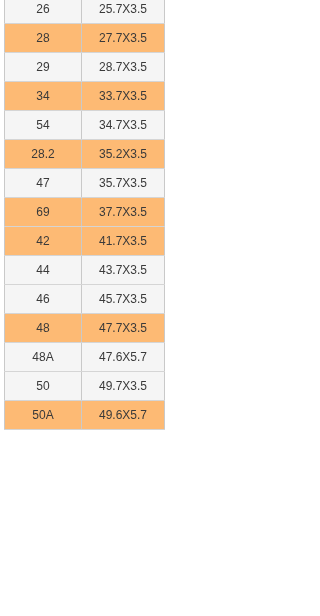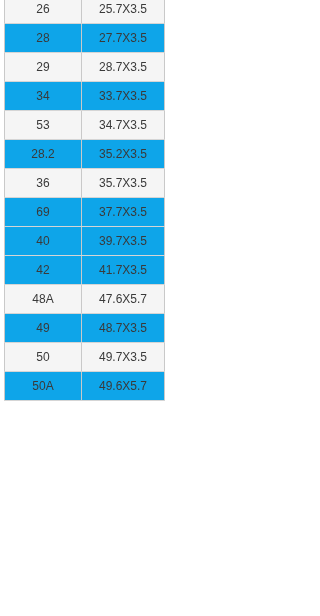--- a/index.html
+++ b/index.html
@@ -47,21 +47,21 @@
     white-space: nowrap;
     overflow: hidden;
   }
   .size-table td.cell-size {
     border-left: 1px solid #c9c9c9;
   }
   .size-table tr.row-odd td {
     background: #f5f5f5;
   }
   .size-table tr.row-even td {
-    background: #0ea5e9;
+    background: #fdba74;
   }
   .size-table tr.row-first td {
     border-top: 1px solid #d5d5d5;
   }
 </style>
 </head>
 <body>
 
 <div class="table-viewport">
   <table class="size-table">
@@ -80,50 +80,54 @@
         </tr>
         <tr class="row-odd">
           <td class="cell-size">29</td>
           <td class="cell-dimension">28.7X3.5</td>
         </tr>
         <tr class="row-even">
           <td class="cell-size">34</td>
           <td class="cell-dimension">33.7X3.5</td>
         </tr>
         <tr class="row-odd">
-          <td class="cell-size">53</td>
+          <td class="cell-size">54</td>
           <td class="cell-dimension">34.7X3.5</td>
         </tr>
         <tr class="row-even">
           <td class="cell-size">28.2</td>
           <td class="cell-dimension">35.2X3.5</td>
         </tr>
         <tr class="row-odd">
-          <td class="cell-size">36</td>
+          <td class="cell-size">47</td>
           <td class="cell-dimension">35.7X3.5</td>
         </tr>
         <tr class="row-even">
           <td class="cell-size">69</td>
           <td class="cell-dimension">37.7X3.5</td>
         </tr>
         <tr class="row-even">
-          <td class="cell-size">40</td>
-          <td class="cell-dimension">39.7X3.5</td>
-        </tr>
-        <tr class="row-even">
           <td class="cell-size">42</td>
           <td class="cell-dimension">41.7X3.5</td>
         </tr>
         <tr class="row-odd">
+          <td class="cell-size">44</td>
+          <td class="cell-dimension">43.7X3.5</td>
+        </tr>
+        <tr class="row-odd">
+          <td class="cell-size">46</td>
+          <td class="cell-dimension">45.7X3.5</td>
+        </tr>
+        <tr class="row-even">
+          <td class="cell-size">48</td>
+          <td class="cell-dimension">47.7X3.5</td>
+        </tr>
+        <tr class="row-odd">
           <td class="cell-size">48A</td>
           <td class="cell-dimension">47.6X5.7</td>
-        </tr>
-        <tr class="row-even">
-          <td class="cell-size">49</td>
-          <td class="cell-dimension">48.7X3.5</td>
         </tr>
         <tr class="row-odd">
           <td class="cell-size">50</td>
           <td class="cell-dimension">49.7X3.5</td>
         </tr>
         <tr class="row-even">
           <td class="cell-size">50A</td>
           <td class="cell-dimension">49.6X5.7</td>
         </tr>
       </tbody>

